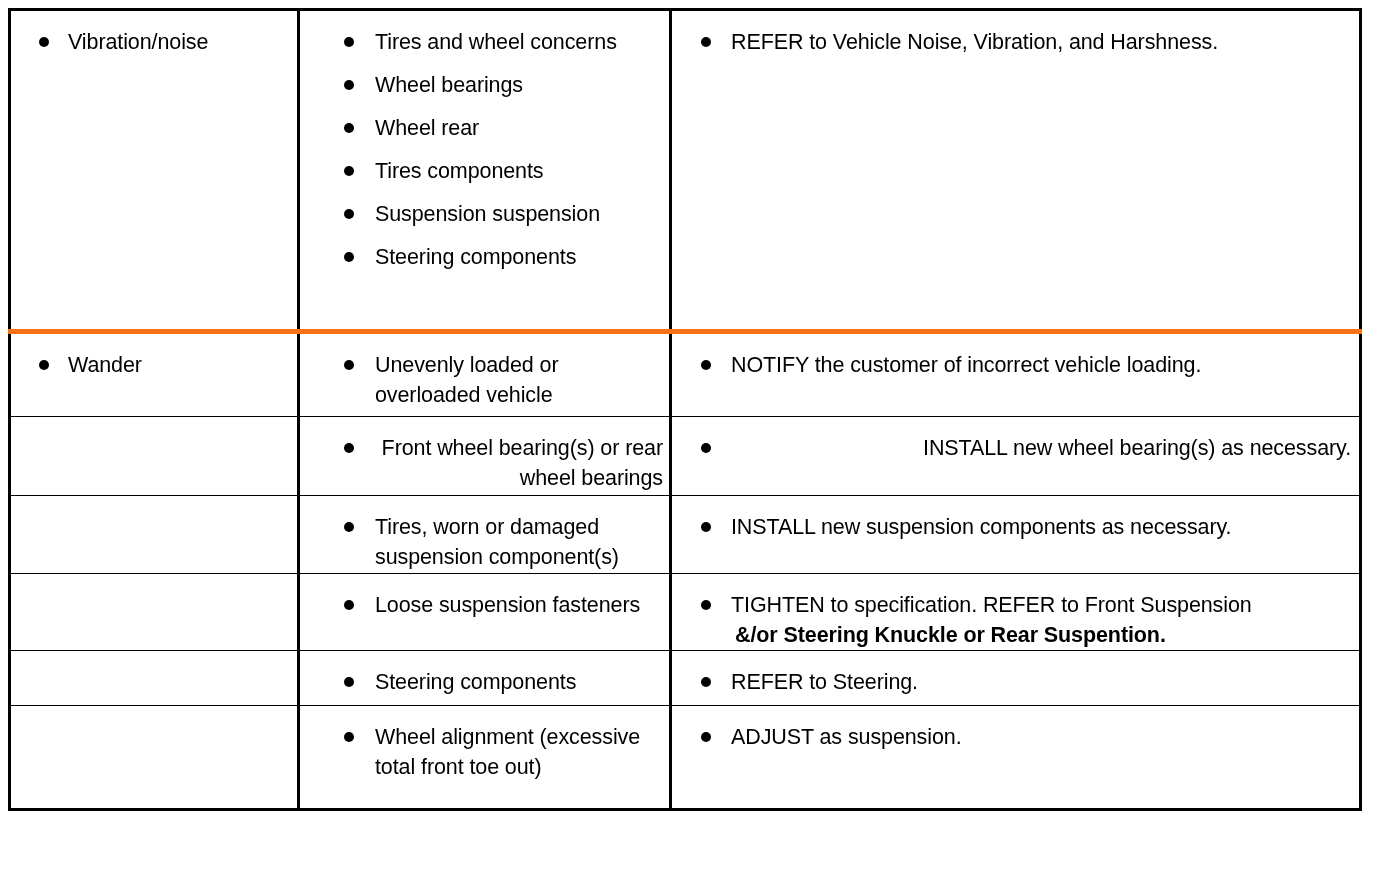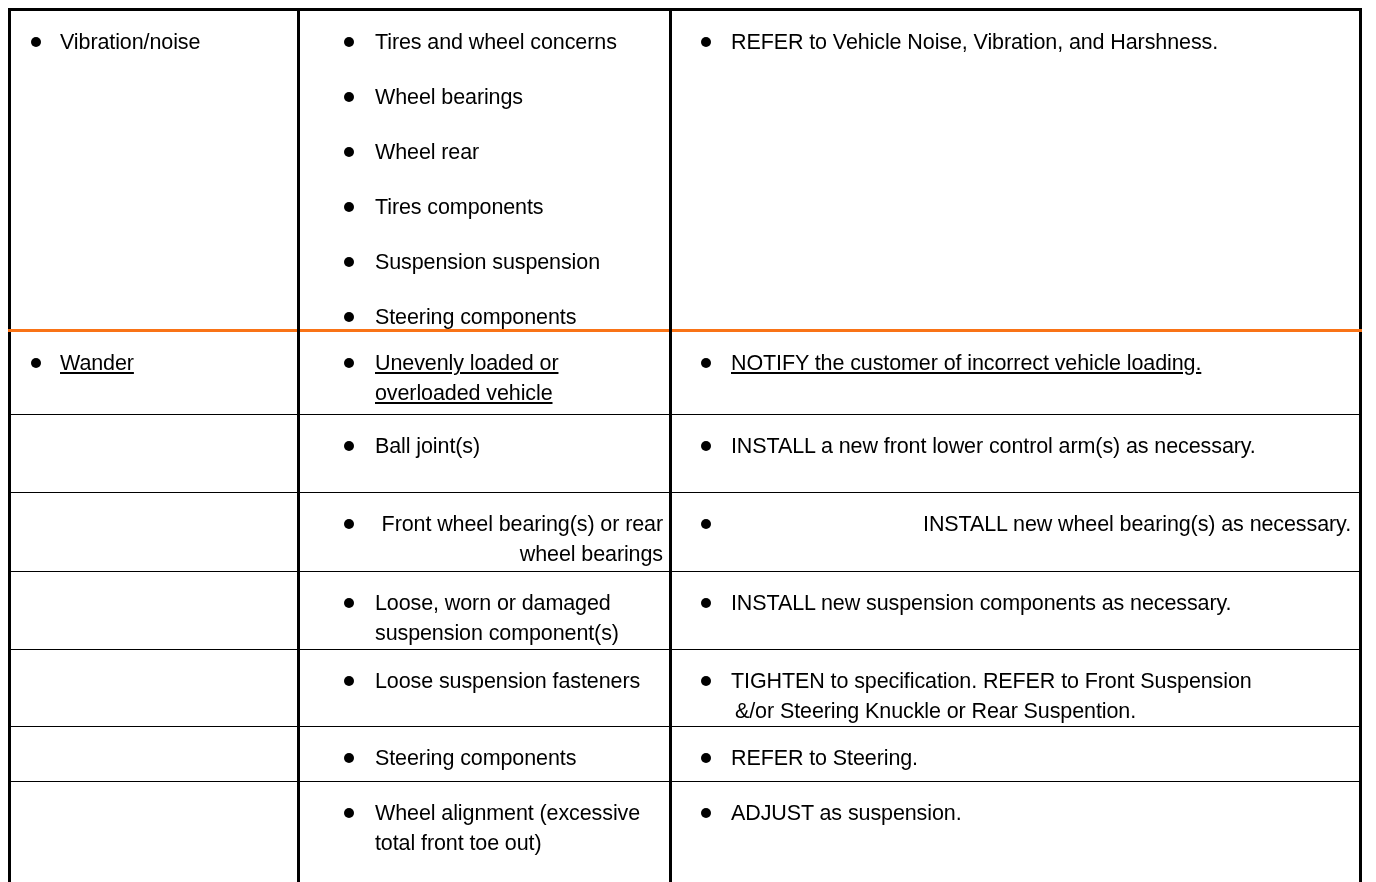--- a/index.html
+++ b/index.html
@@ -47,22 +47,21 @@
   td.col-cause {
     width: 369px;           
     border-right: 3px solid #000000;
   }
   td.col-action {
     width: 687px;           
   }
 
   
   tr.thick-top > td {
-    border-top: 3px solid #f97316;
-    text-decoration: underline;
+    border-top: 5px solid #f97316;
   }
   tr.thin-top > td {
     border-top: 1.5px solid #000000;
   }
 
   
   .cell {
     position: relative;
     box-sizing: border-box;
   }
@@ -87,37 +86,38 @@
     width: 10px;
     height: 10px;
     background: #000000;
     border-radius: 50%;
   }
   .blist li .btext {
     display: block;
   }
 
   
-  .col-symptom .cell { padding: 16px 6px 6px 20px; }
+  .col-symptom .cell { padding: 16px 6px 6px 28px; }
   .col-symptom .blist li { padding-left: 29px; }
 
   
   .col-cause .cell { padding: 16px 6px 6px 44px; }
   .col-cause .blist li { padding-left: 31px; }
   .col-cause .blist li + li { margin-top: 25px; }
 
   
-  .col-cause .cell.spaced .blist li + li { margin-top: 25px; }
+  .col-cause .cell.spaced .blist li + li { margin-top: 13px; }
 
   
   .col-action .cell { padding: 16px 8px 10px 29px; }
   .col-action .blist li { padding-left: 30px; }
   .col-action .blist li .cont {
     display: block;
     padding-left: 4px;
+    font-weight: bold;
   }
 
   
   .h-vib    { height: 318px; }
   .h-wander { height: 82px;  }
   .h-ball   { height: 77px;  }
   .h-fwb    { height: 78px; text-align: right;  }
   .h-loose  { height: 77px;  }
   .h-fast   { height: 76px;  }
   .h-steer  { height: 54px;  }
@@ -210,45 +210,20 @@
             <ul class="blist">
               <li>
                 <span class="bullet"></span>
                 <span class="btext">NOTIFY the customer of incorrect vehicle loading.</span>
               </li>
             </ul>
           </div>
         </td>
       </tr>
 
-      <tr class="thin-top">
-        <td class="col-symptom">
-          <div class="cell h-ball"></div>
-        </td>
-        <td class="col-cause">
-          <div class="cell h-ball">
-            <ul class="blist">
-              <li>
-                <span class="bullet"></span>
-                <span class="btext">Ball joint(s)</span>
-              </li>
-            </ul>
-          </div>
-        </td>
-        <td class="col-action">
-          <div class="cell h-ball">
-            <ul class="blist">
-              <li>
-                <span class="bullet"></span>
-                <span class="btext">INSTALL a new front lower control arm(s) as necessary.</span>
-              </li>
-            </ul>
-          </div>
-        </td>
-      </tr>
 
       <tr class="thin-top">
         <td class="col-symptom">
           <div class="cell h-fwb"></div>
         </td>
         <td class="col-cause">
           <div class="cell h-fwb">
             <ul class="blist">
               <li>
                 <span class="bullet"></span>
@@ -271,21 +246,21 @@
 
       <tr class="thin-top">
         <td class="col-symptom">
           <div class="cell h-loose"></div>
         </td>
         <td class="col-cause">
           <div class="cell h-loose">
             <ul class="blist">
               <li>
                 <span class="bullet"></span>
-                <span class="btext">Loose, worn or damaged suspension component(s)</span>
+                <span class="btext">Tires, worn or damaged suspension component(s)</span>
               </li>
             </ul>
           </div>
         </td>
         <td class="col-action">
           <div class="cell h-loose">
             <ul class="blist">
               <li>
                 <span class="bullet"></span>
                 <span class="btext">INSTALL new suspension components as necessary.</span>

